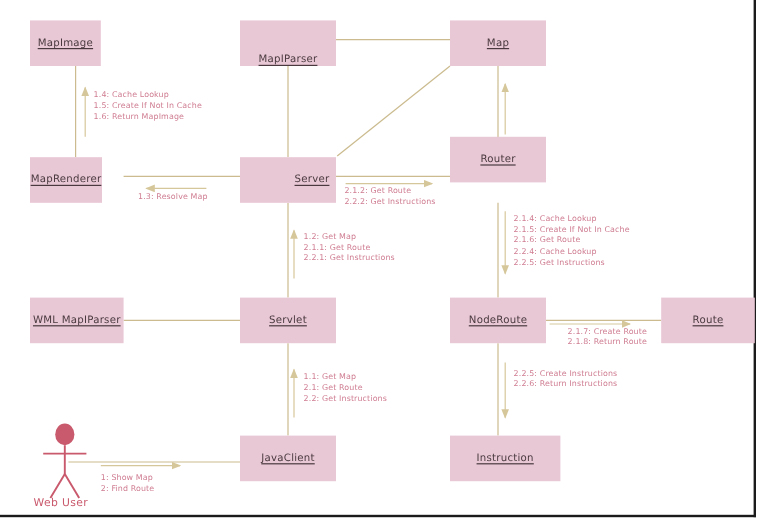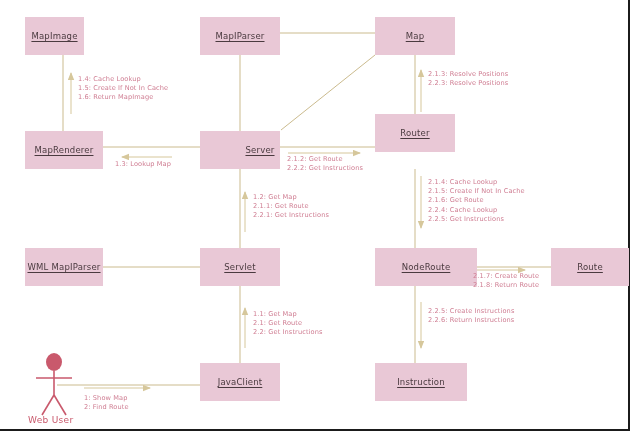--- a/index.html
+++ b/index.html
@@ -134,67 +134,65 @@
       <line x1="54" y1="371" x2="54" y2="395"></line>
       <line x1="36" y1="378" x2="72" y2="378"></line>
       <line x1="54" y1="395" x2="42" y2="415"></line>
       <line x1="54" y1="395" x2="66" y2="415"></line>
     </g>
   </svg>
 
   <div class="node" style="left:25px;top:17px;width:59px;height:38px;">
     <span class="node-label">MapImage</span>
   </div>
-  <div class="node" style="left:200px;top:17px;width:80px;height:38px;">
+  <div class="node" style="left:200px;top:17px;width:80px;height:38px;align-items:flex-end;">
     <span class="node-label">MapIParser</span>
   </div>
   <div class="node" style="left:375px;top:17px;width:80px;height:38px;">
     <span class="node-label">Map</span>
   </div>
-  <div class="node" style="left:25px;top:131px;width:78px;height:38px;">
+  <div class="node" style="left:25px;top:131px;width:60px;height:38px;">
     <span class="node-label">MapRenderer</span>
   </div>
   <div class="node" style="left:200px;top:131px;width:80px;height:38px;padding-left:40px;">
     <span class="node-label">Server</span>
   </div>
   <div class="node" style="left:375px;top:114px;width:80px;height:38px;">
     <span class="node-label">Router</span>
   </div>
   <div class="node" style="left:25px;top:248px;width:78px;height:38px;">
     <span class="node-label">WML MapIParser</span>
   </div>
   <div class="node" style="left:200px;top:248px;width:80px;height:38px;">
     <span class="node-label">Servlet</span>
   </div>
-  <div class="node" style="left:375px;top:248px;width:102px;height:38px;align-items:center;">
+  <div class="node" style="left:375px;top:248px;width:80px;height:38px;align-items:center;">
     <span class="node-label">NodeRoute</span>
   </div>
   <div class="node" style="left:551px;top:248px;width:78px;height:38px;">
     <span class="node-label">Route</span>
   </div>
   <div class="node" style="left:200px;top:363px;width:80px;height:38px;">
     <span class="node-label">JavaClient</span>
   </div>
   <div class="node" style="left:375px;top:363px;width:92px;height:38px;">
     <span class="node-label">Instruction</span>
   </div>
 
   <div class="actor-label" style="left:28px;top:415px;">Web User</div>
 
   <div class="msg" style="left:78px;top:75px;">1.4: Cache Lookup
 1.5: Create If Not In Cache
 1.6: Return MapImage</div>
-  <div class="msg" style="left:115px;top:160px;">1.3: Lookup Map</div>
+  <div class="msg" style="left:115px;top:160px;">1.3: Resolve Map</div>
   <div class="msg" style="left:253px;top:193px;">1.2: Get Map
 2.1.1: Get Route
 2.2.1: Get Instructions</div>
   <div class="msg" style="left:287px;top:155px;">2.1.2: Get Route
 2.2.2: Get Instructions</div>
-  <div class="msg" style="left:428px;top:70px;">2.1.3: Resolve Positions
-2.2.3: Resolve Positions</div>
   <div class="msg" style="left:428px;top:178px;">2.1.4: Cache Lookup
 2.1.5: Create If Not In Cache
 2.1.6: Get Route
 2.2.4: Cache Lookup
 2.2.5: Get Instructions</div>
   <div class="msg" style="left:458px;top:272px;margin-left:15px;">2.1.7: Create Route
 2.1.8: Return Route</div>
   <div class="msg" style="left:428px;top:307px;">2.2.5: Create Instructions
 2.2.6: Return Instructions</div>
   <div class="msg" style="left:253px;top:310px;">1.1: Get Map

